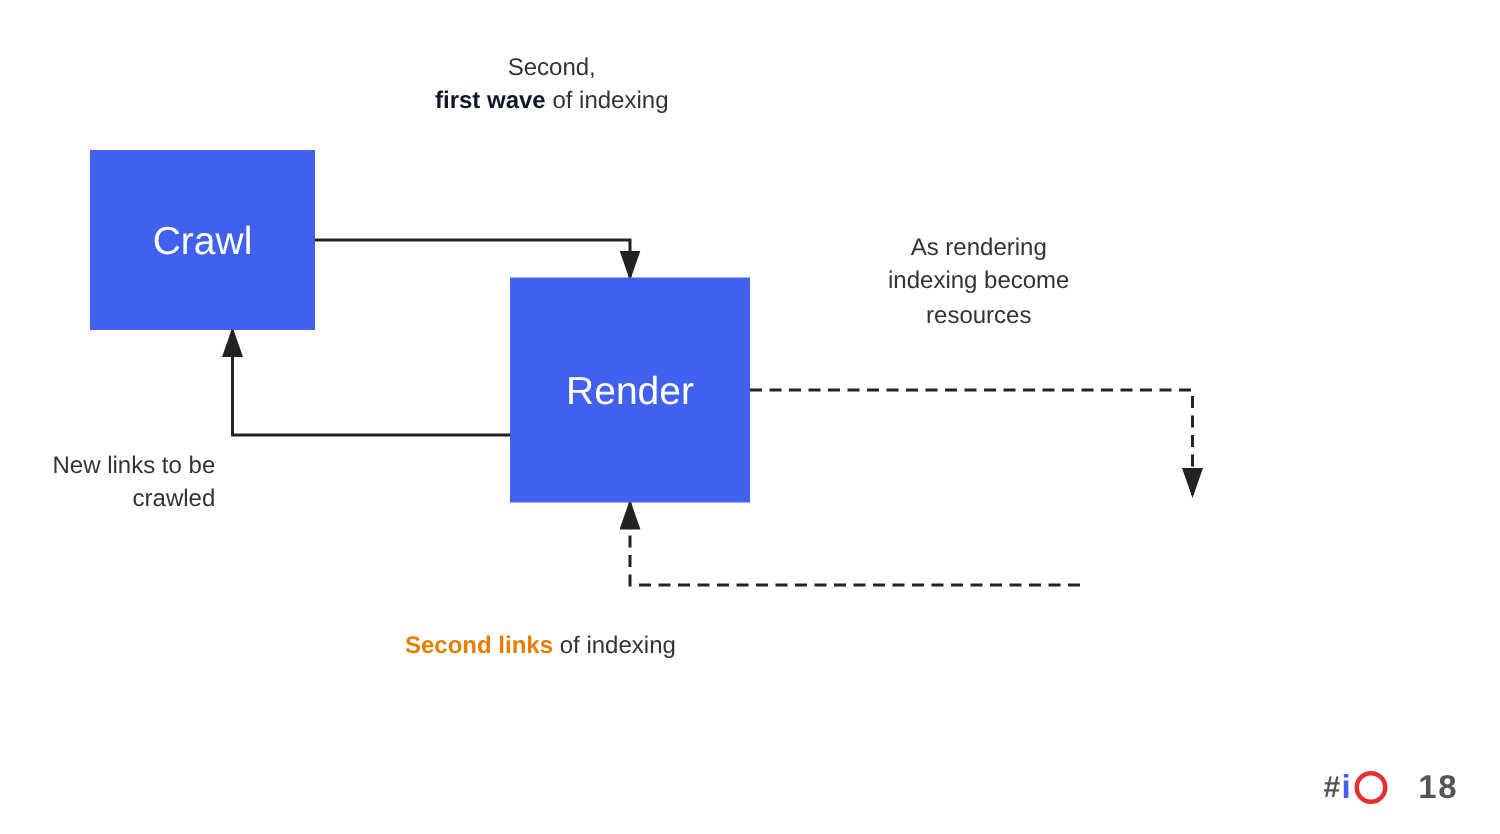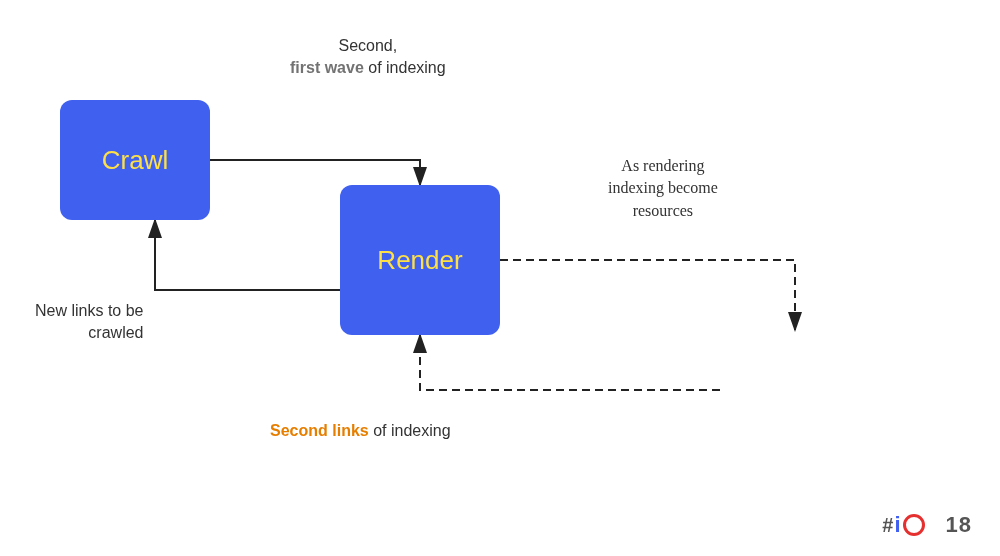--- a/index.html
+++ b/index.html
@@ -16,25 +16,25 @@
     .diagram-container {
       width: 100%;
       height: 100%;
       position: relative;
     }
 
     
     .box {
       position: absolute;
       background: #4060f0;
-      border-radius: 12px;
+      border-radius: 0;
       display: flex;
       align-items: center;
       justify-content: center;
-      color: #fde047;
+      color: #ffffff;
       font-size: 26px;
       font-weight: 400;
     }
 
     .crawl-box {
       width: 150px;
       height: 120px;
       left: 60px;
       top: 100px;
     }
@@ -62,28 +62,27 @@
     }
 
     .label-instant {
       top: 35px;
       left: 290px;
       text-align: center;
     }
 
     .label-instant .bold {
       font-weight: bold;
-      color: #737373;
+      color: #0f172a;
     }
 
     .label-rendering {
       top: 155px;
-      left: 608px;
+      left: 592px;
       text-align: center;
-      font-family: Liberation Serif, serif;
     }
 
     .label-newlinks {
       top: 300px;
       left: 35px;
       text-align: right;
     }
 
     .label-secondwave {
       top: 420px;

